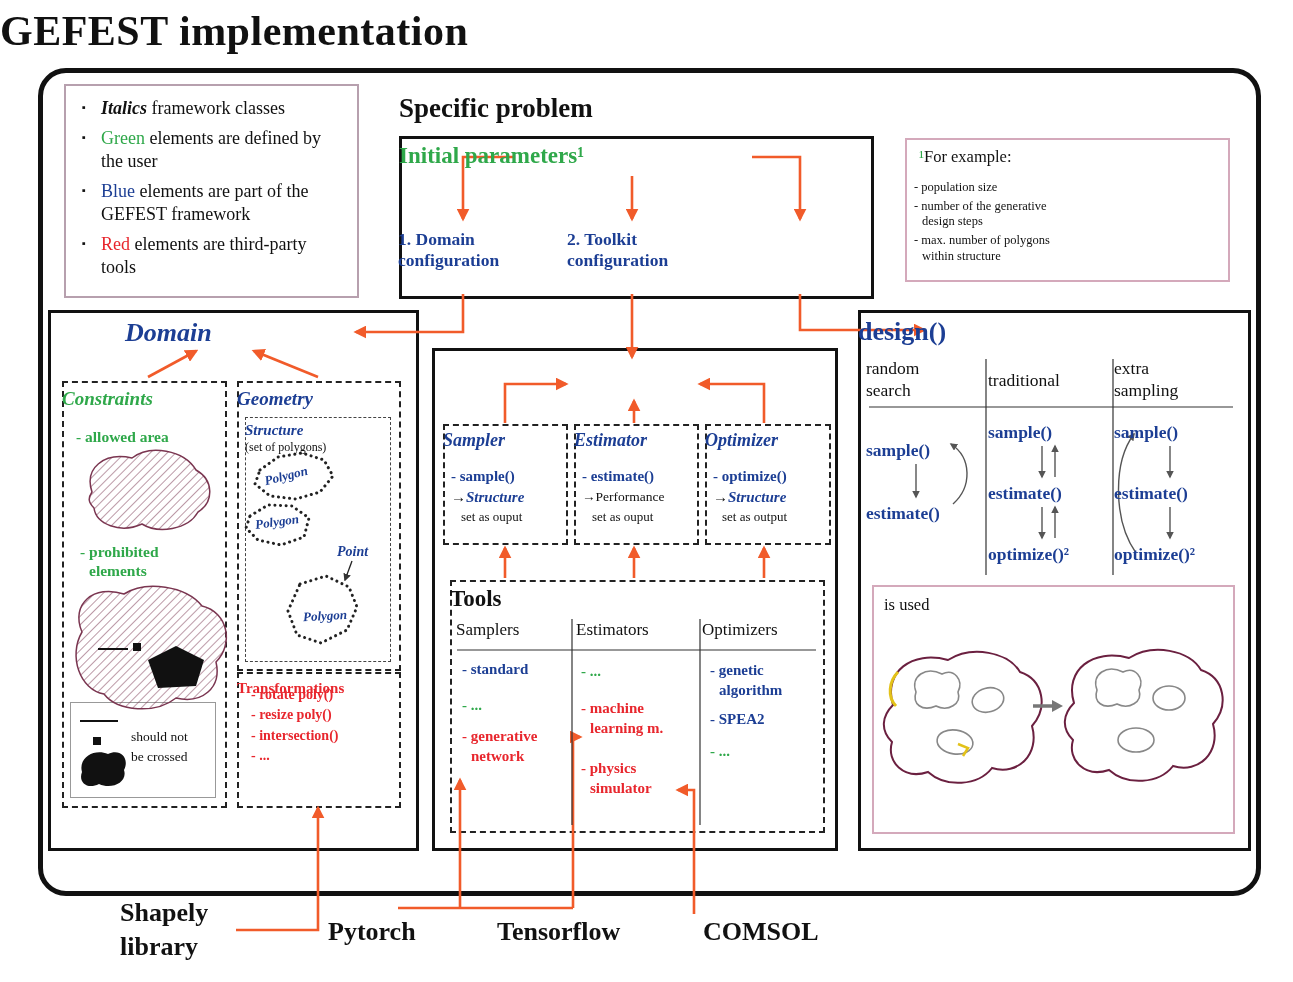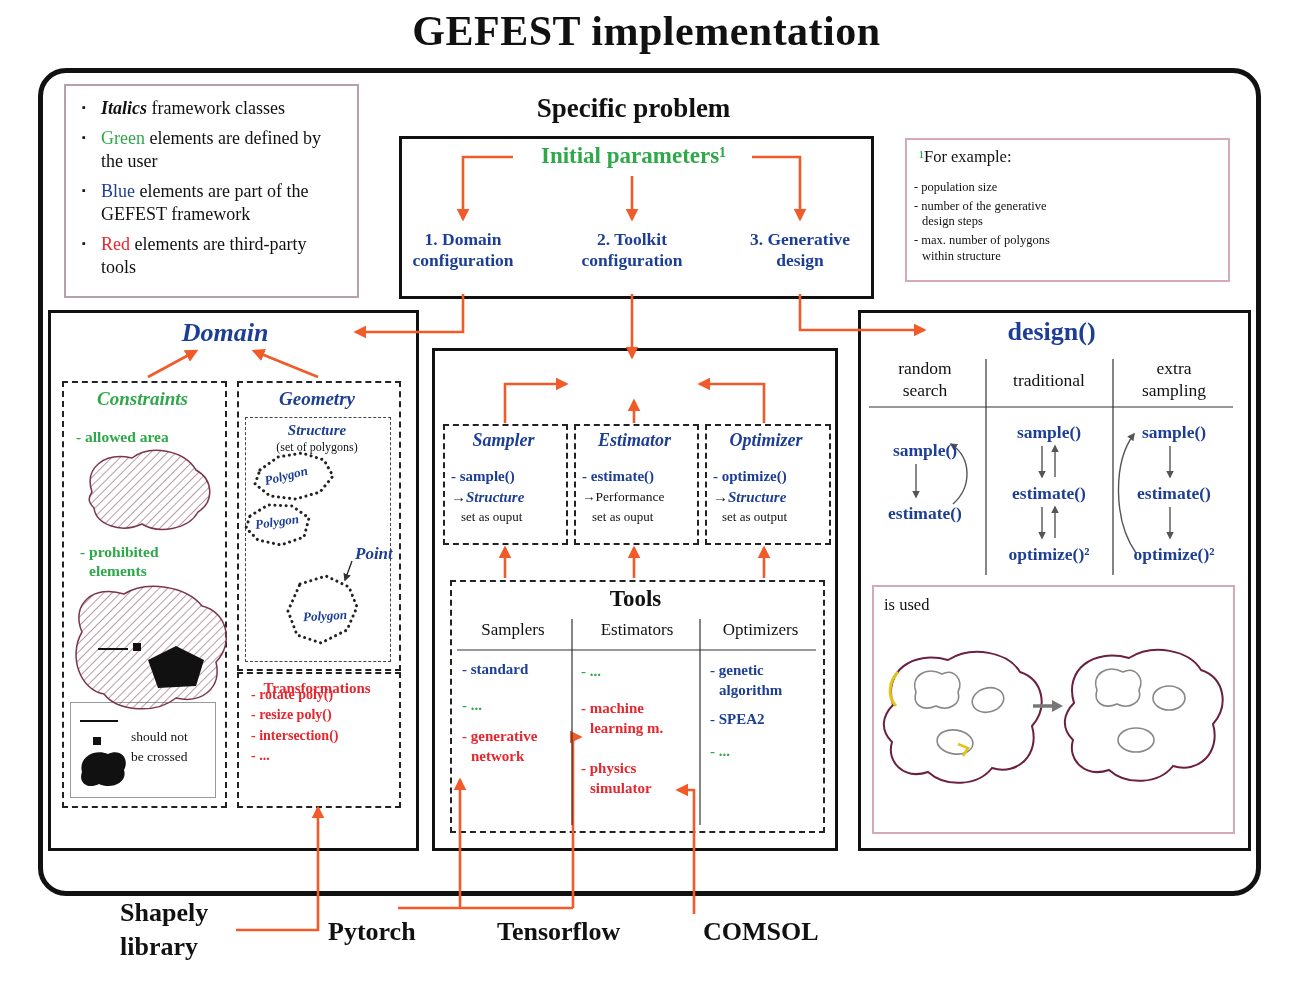--- a/index.html
+++ b/index.html
@@ -3,21 +3,21 @@
 <meta charset="utf-8">
 <style>
   html,body{margin:0;padding:0;background:#ffffff}
   .canvas{position:relative;width:1293px;height:982px;background:#fff;overflow:hidden;
           font-family:"Liberation Serif",serif;color:#111}
   .box{position:absolute;z-index:1}
   .txt{position:absolute;z-index:3;line-height:1.2}
   .svgov{position:absolute;left:0;top:0;z-index:2;pointer-events:none}
   .b{font-weight:700}
   .i{font-style:italic}
-  .ctr{text-align:center}
+  .ctr{text-align:left}
   .blue{color:#1c3e94}
   .green{color:#2fa84a}
   .red{color:#e8262d}
   .hang{padding-left:9px;text-indent:-9px}
   .lg-item{position:relative;padding-left:23px;margin-bottom:7px;font-size:18px;line-height:1.28}
   .lg-bullet{position:absolute;left:4px;top:3px;font-size:11px}
   .fn-item{padding-left:8px;text-indent:-8px;margin-bottom:3px}
 </style>
 </head>
 <body>
@@ -165,24 +165,20 @@
   <div class="txt ctr b" style="left:399px;top:92px;width:469px;font-size:27px">Specific problem</div>
   <div class="txt ctr b green" style="left:399px;top:142px;width:469px;font-size:23px">Initial parameters¹</div>
   <div class="txt ctr b blue" style="left:398px;top:229px;width:130px;font-size:17.5px">
     <div>1. Domain</div>
     <div>configuration</div>
   </div>
   <div class="txt ctr b blue" style="left:567px;top:229px;width:130px;font-size:17.5px">
     <div>2. Toolkit</div>
     <div>configuration</div>
   </div>
-  <div class="txt ctr b blue" style="left:735px;top:229px;width:130px;font-size:17.5px">
-    <div>3. Generative</div>
-    <div>design</div>
-  </div>
 
   <div class="txt" style="left:919px;top:147px;font-size:16.5px">
     <span class="green">¹</span><span>For example:</span>
   </div>
   <div class="txt" style="left:914px;top:180px;width:150px;font-size:12.5px;line-height:1.25">
     <div class="fn-item">- population size</div>
     <div class="fn-item">- number of the generative design steps</div>
     <div class="fn-item">- max. number of polygons within structure</div>
   </div>
 
@@ -196,21 +192,21 @@
   <div class="txt" style="left:131px;top:727px;width:80px;font-size:13.5px;line-height:1.45">
     <div>should not</div>
     <div>be crossed</div>
   </div>
   <div class="txt ctr b i blue" style="left:237px;top:388px;width:160px;font-size:19px">Geometry</div>
   <div class="txt ctr b i blue" style="left:245px;top:421px;width:144px;font-size:15px">Structure</div>
   <div class="txt ctr" style="left:245px;top:440px;width:144px;font-size:12px">(set of polygons)</div>
   <div class="txt b i blue" style="left:264px;top:468px;font-size:13px;transform:rotate(-14deg)">Polygon</div>
   <div class="txt b i blue" style="left:255px;top:514px;font-size:13px;transform:rotate(-8deg)">Polygon</div>
   <div class="txt b i blue" style="left:303px;top:608px;font-size:13px;transform:rotate(-3deg)">Polygon</div>
-  <div class="txt b i blue" style="left:355px;top:544px;font-size:17px">Point</div>
+  <div class="txt b i blue" style="left:337px;top:544px;font-size:14px">Point</div>
   <div class="txt ctr b red" style="left:237px;top:679px;width:160px;font-size:15px">Transformations</div>
   <div class="txt b red" style="left:251px;top:685px;width:140px;font-size:14px;line-height:1.45">
     <div>- rotate poly()</div>
     <div>- resize poly()</div>
     <div>- intersection()</div>
     <div>- ...</div>
   </div>
 
 
   <div class="txt ctr b i blue" style="left:443px;top:430px;width:121px;font-size:18px">Sampler</div>

